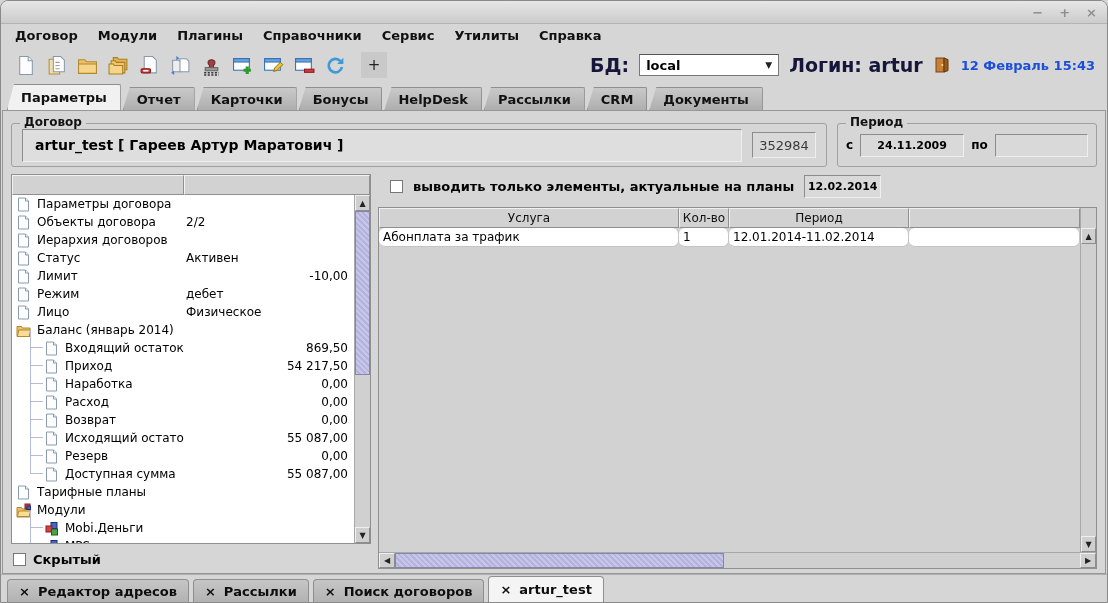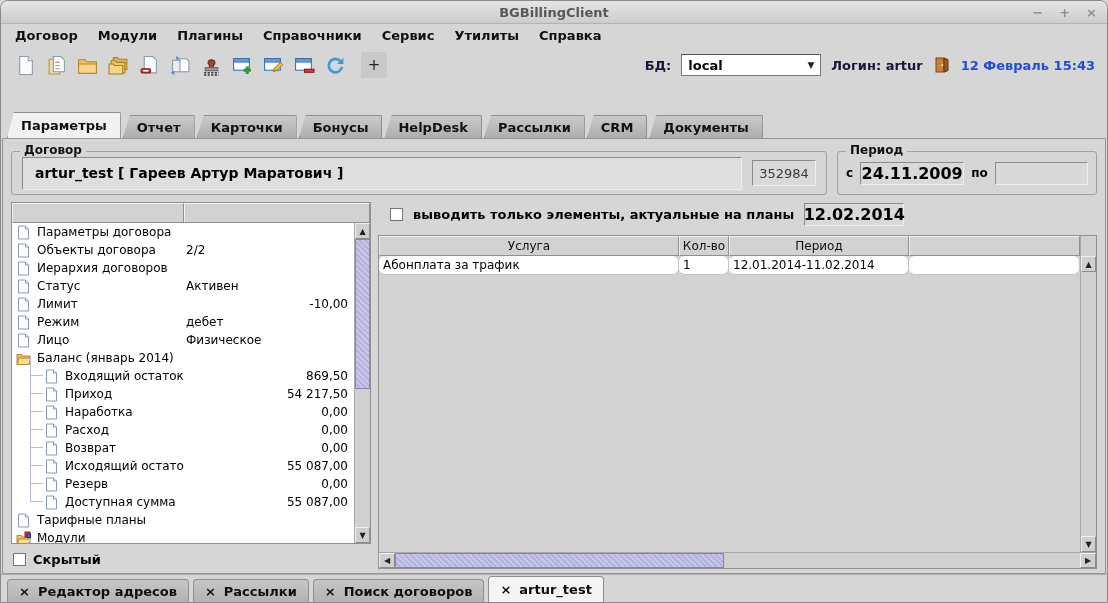--- a/index.html
+++ b/index.html
@@ -20,29 +20,29 @@
   .menu-item { padding:2px 10px; font-size:13px; font-weight:bold; color:#101010; }
 
   
   .toolbar { height:38px; display:flex; align-items:center; padding:0 12px; flex:0 0 auto; }
   .tb-icons { display:flex; align-items:center; gap:7px; }
   .tb-icon { width:24px; height:24px; display:flex; align-items:center; justify-content:center; }
   .tb-icon svg { width:21px; height:21px; }
   .tb-plus { width:26px; height:26px; margin-left:14px; background:#c9c9c9; display:flex;
              align-items:center; justify-content:center; font-size:15px; color:#222; }
   .tb-right { margin-left:auto; display:flex; align-items:center; gap:10px; }
-  .tb-label { font-weight:bold; font-size:13px; color:#16163a;text-align:center; }
+  .tb-label { font-weight:bold; font-size:19px; color:#16163a;text-align:center; }
   .combo { width:140px; height:22px; background:#fff; border:1px solid #777; border-top-color:#555;
            display:flex; align-items:center; padding-left:6px; font-weight:bold; font-size:13px; }
   .combo .arr { margin-left:auto; padding-right:6px; font-size:9px; color:#222; }
   .door { width:18px; height:18px; }
   .datetime { font-weight:bold; font-size:13px; color:#1d4ed8; }
 
   
-  .tabs-row { height:26px; display:flex; align-items:flex-end; gap:2px; padding:0 6px; flex:0 0 auto;margin-top:28px; }
+  .tabs-row { height:26px; display:flex; align-items:flex-end; gap:2px; padding:0 6px; flex:0 0 auto; }
   .tab { height:23px; padding:0 13px; display:flex; align-items:center; font-weight:bold; font-size:13px;
          color:#111; background:linear-gradient(#c9c9c9,#aeaeae); border:1px solid #8f8f8f; border-bottom:none;
          border-radius:5px 2px 0 0; clip-path:polygon(7px 0,100% 0,100% 100%,0 100%); }
   .tab.active { height:26px; background:#f1f1f1; position:relative; z-index:2; }
 
   
   .tab-panel { flex:1; min-height:0; border:1px solid #979797; margin:0 1px; background:#d6d6d6;
                padding:8px 8px 4px; display:flex; flex-direction:column; position:relative; z-index:1; }
   .top-row { display:flex; gap:10px; height:48px; flex:0 0 auto; }
   .groupbox { position:relative; border:1px solid #a0a0a0; border-radius:3px; margin-top:4px; }
@@ -50,21 +50,21 @@
               font-weight:bold; font-size:12px; color:#111; }
   .gb-contract { flex:1; display:flex; align-items:center; gap:10px; padding:0 10px; }
   .sunken { background:#d9d9d9; border:1px solid; border-color:#8c8c8c #efefef #efefef #8c8c8c; }
   .contract-name { flex:1; height:33px; display:flex; align-items:center; padding:0 12px;
                    font-weight:bold; font-size:14px; color:#000; background:#dedede; }
   .contract-id { width:64px; height:26px; display:flex; align-items:center; justify-content:center;
                  font-size:13px; color:#3a3a3a; }
   .gb-period { width:260px; display:flex; align-items:center; gap:7px; padding:0 8px; }
   .small-label { font-weight:bold; font-size:12px; }
   .date-field { height:23px; display:flex; align-items:center; justify-content:center;
-                font-weight:bold; font-size:16px; color:#000; }
+                font-weight:bold; font-size:11px; color:#000; }
   .f-from { width:104px; } .f-to { flex:1; }
 
   
   .split { flex:1; min-height:0; display:flex; gap:7px; margin-top:7px; }
 
   
   .left-panel { width:360px; flex:0 0 auto; display:flex; flex-direction:column; }
   .tree-box { flex:1; min-height:0; border:1px solid #8f8f8f; background:#0f172a; display:flex; flex-direction:column; }
   .tree-header { height:20px; display:flex; flex:0 0 auto; }
   .tree-header .col { background:#d2d2d2; border:1px solid; border-color:#f3f3f3 #8f8f8f #8f8f8f #f3f3f3; }
@@ -98,21 +98,21 @@
                 background:repeating-linear-gradient(45deg,#c7c6e8 0 2px,#b4b3dd 2px 4px); }
 
   .hidden-row { height:25px; display:flex; align-items:center; gap:7px; padding:5px 2px 0; flex:0 0 auto; }
   .checkbox { width:13px; height:13px; background:#fff; border:1px solid #777; flex:0 0 auto; }
   .hidden-label { font-weight:bold; font-size:13px; }
 
   
   .right-panel { flex:1; min-width:0; display:flex; flex-direction:column; }
   .filter-row { height:24px; display:flex; align-items:center; gap:10px; padding:0 4px 0 12px; flex:0 0 auto; }
   .filter-label { font-weight:bold; font-size:13px; }
-  .filter-date { width:100px; }
+  .filter-date { width:77px; }
   .table-box { flex:1; min-height:0; margin-top:9px; border:1px solid #8f8f8f; background:#d2d2d2;
                display:flex; flex-direction:column; }
   .table-main { flex:1; min-height:0; display:flex; }
   .table-content { flex:1; min-width:0; display:flex; flex-direction:column; overflow:hidden; }
   .thead { display:flex; height:20px; flex:0 0 auto; }
   .th { background:#d2d2d2; border:1px solid; border-color:#f0f0f0 #8f8f8f #8f8f8f #f0f0f0;
         font-size:12px; color:#111; display:flex; align-items:center; justify-content:center;
         overflow:hidden; white-space:nowrap;text-align:center; }
   .trow { display:flex; height:19px; flex:0 0 auto; }
   .td { background:#fff; border-right:1px solid #c4c4c4; border-bottom:1px solid #c4c4c4;
@@ -130,21 +130,20 @@
           border-radius:4px 4px 0 0; font-weight:bold; font-size:13px; color:#0d0d0d; }
   .btab.active { height:26px; background:#f4f4f4; }
   .btab .x { font-weight:bold; font-size:13px; }
 </style>
 </head>
 <body>
 
 <div class="window">
 
   <div class="titlebar">
-    <div class="title">BGBillingClient</div>
     <div class="win-controls">
       <span class="win-btn">−</span>
       <span class="win-btn">+</span>
       <span class="win-btn">×</span>
     </div>
   </div>
 
   <div class="menubar" id="menuBar">
       <div class="menu-item">Договор</div>
       <div class="menu-item">Модули</div>

